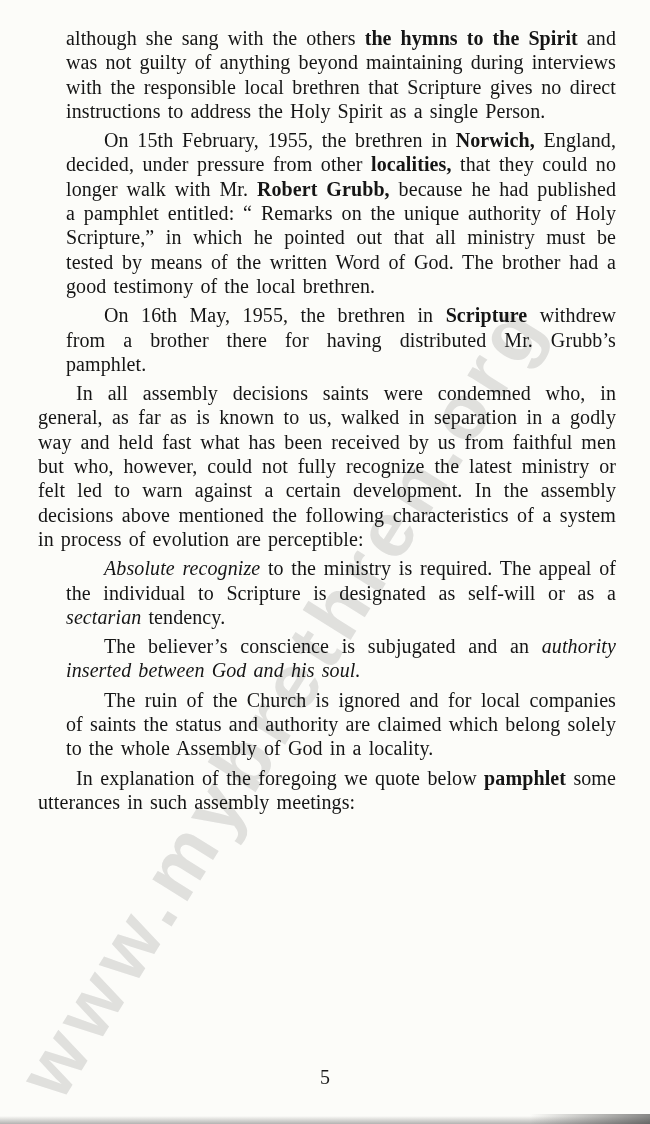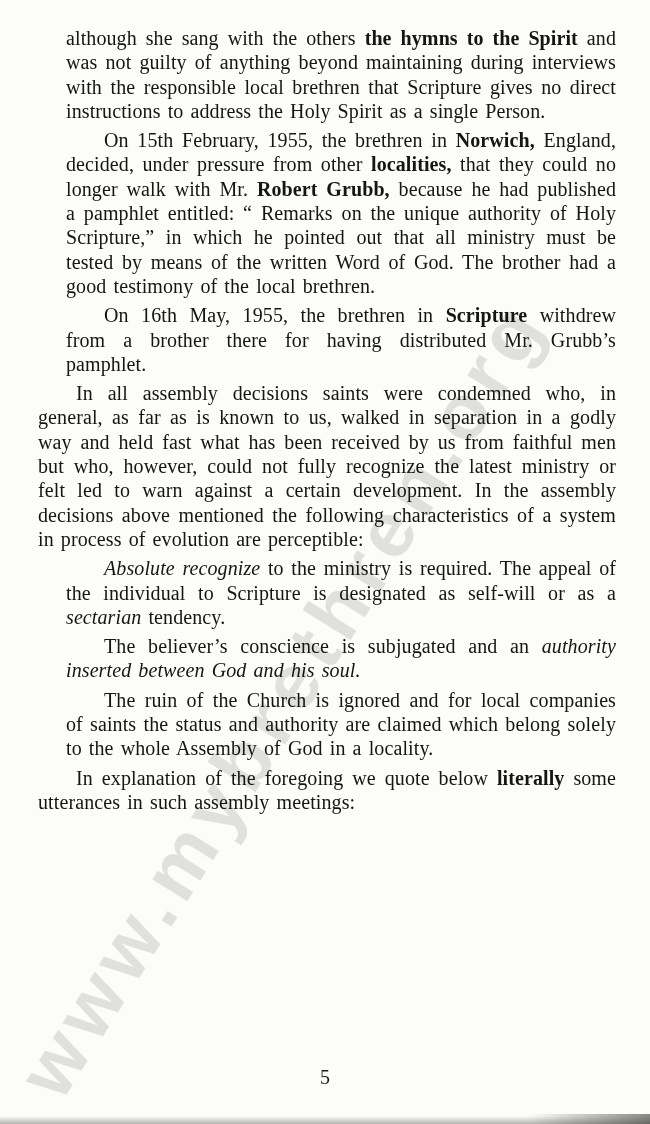--- a/index.html
+++ b/index.html
@@ -87,20 +87,20 @@
 
   <div class="text-column">
 
   <p class="para block"><span>although she sang with the others </span><span class="bd">the hymns to the Spirit</span><span> and was not guilty of anything beyond maintaining during interviews with the responsible local brethren that Scripture gives no direct instructions to address the Holy Spirit as a single Person.</span></p>
       <p class="para block fi"><span>On 15th February, 1955, the brethren in </span><span class="bd">Norwich,</span><span> England, decided, under pressure from other </span><span class="bd">localities,</span><span> that they could no longer walk with Mr. </span><span class="bd">Robert Grubb,</span><span> because he had published a pamphlet entitled: “ Remarks on the unique authority of Holy Scripture,” in which he pointed out that all ministry must be tested by means of the written Word of God. The brother had a good testimony of the local brethren.</span></p>
       <p class="para block fi"><span>On 16th May, 1955, the brethren in </span><span class="bd">Scripture</span><span> withdrew from a brother there for having distributed Mr. Grubb’s pamphlet.</span></p>
       <p class="para fi"><span>In all assembly decisions saints were condemned who, in general, as far as is known to us, walked in separation in a godly way and held fast what has been received by us from faithful men but who, however, could not fully recognize the latest ministry or felt led to warn against a certain development. In the assembly decisions above mentioned the following characteristics of a system in process of evolution are perceptible:</span></p>
       <p class="para block fi"><span class="it">Absolute recognize</span><span> to the ministry is required. The appeal of the individual to Scripture is designated as self-will or as a </span><span class="it">sectarian</span><span> tendency.</span></p>
       <p class="para block fi"><span>The believer’s conscience is subjugated and an </span><span class="it">authority inserted between God and his soul.</span></p>
       <p class="para block fi"><span>The ruin of the Church is ignored and for local companies of saints the status and authority are claimed which belong solely to the whole Assembly of God in a locality.</span></p>
-      <p class="para fi"><span>In explanation of the foregoing we quote below </span><span class="bd">literally</span><span> some utterances in such assembly meetings:</span></p>
+      <p class="para fi"><span>In explanation of the foregoing we quote below </span><span class="bd">pamphlet</span><span> some utterances in such assembly meetings:</span></p>
     </div>
 
   <div class="page-number">5</div>
 
   <div class="scan-edge-bottom"></div>
   <div class="scan-edge-corner"></div>
 </div>
 
 </body></html>

